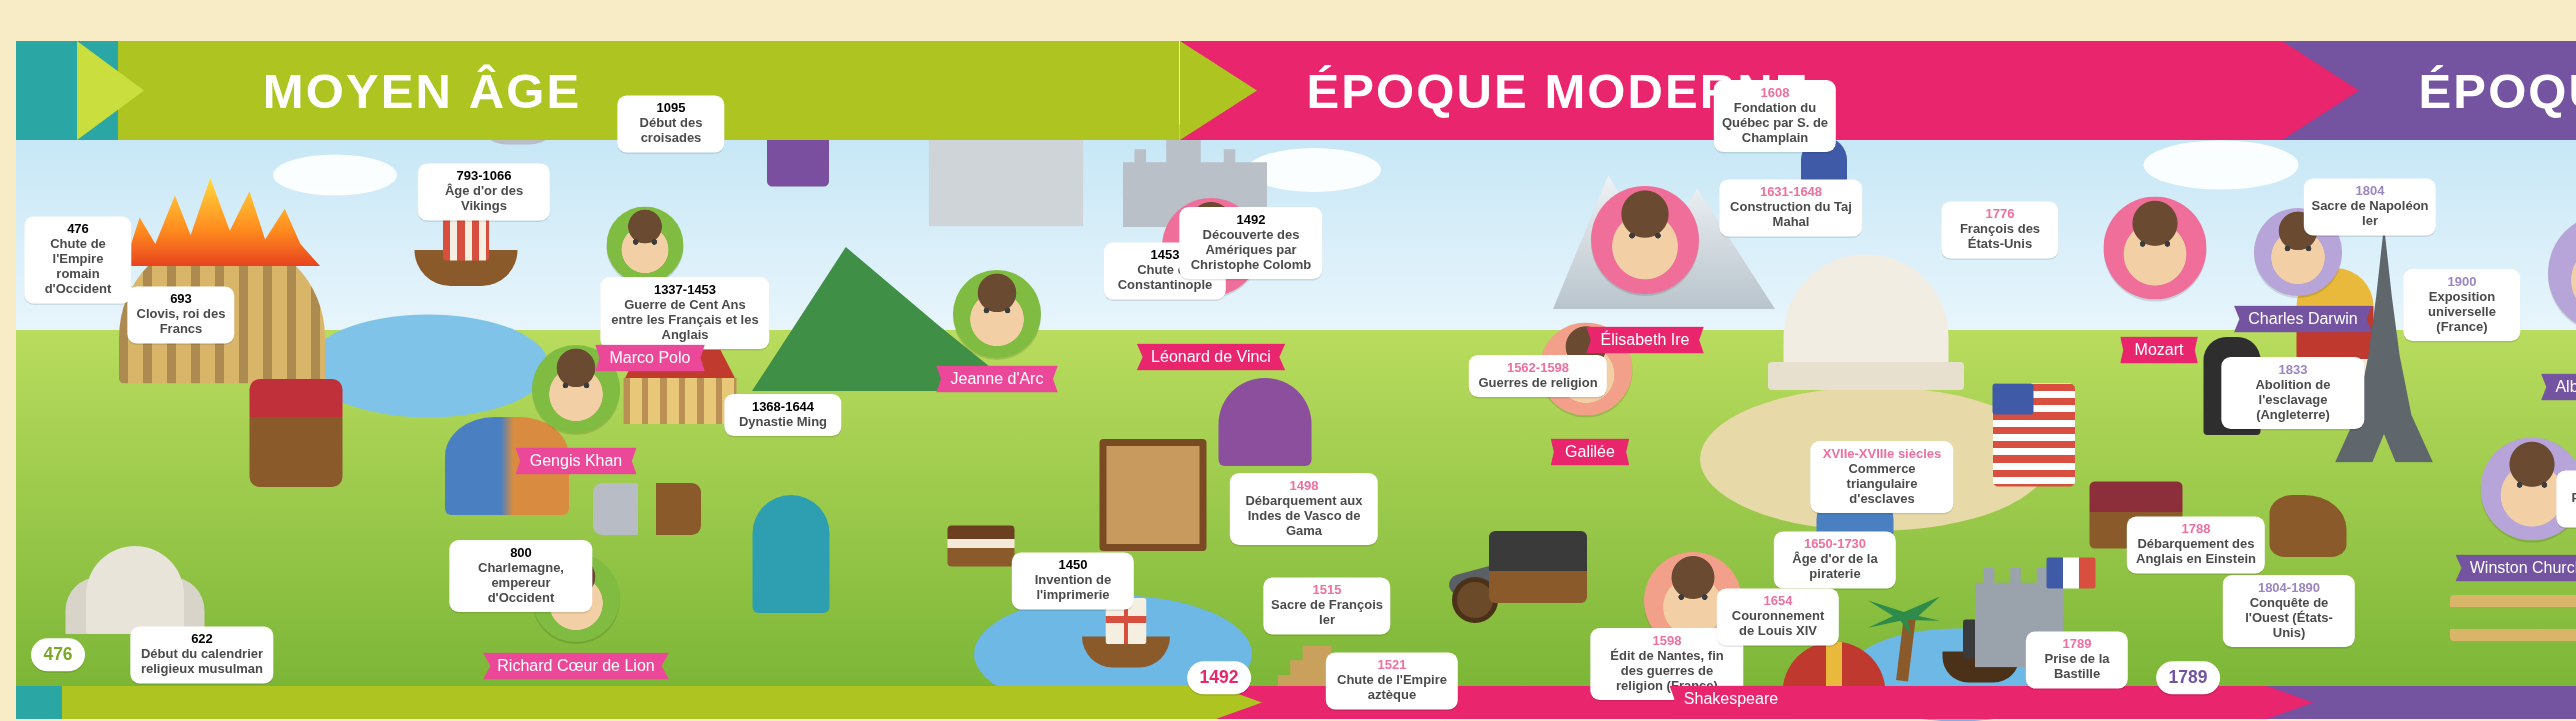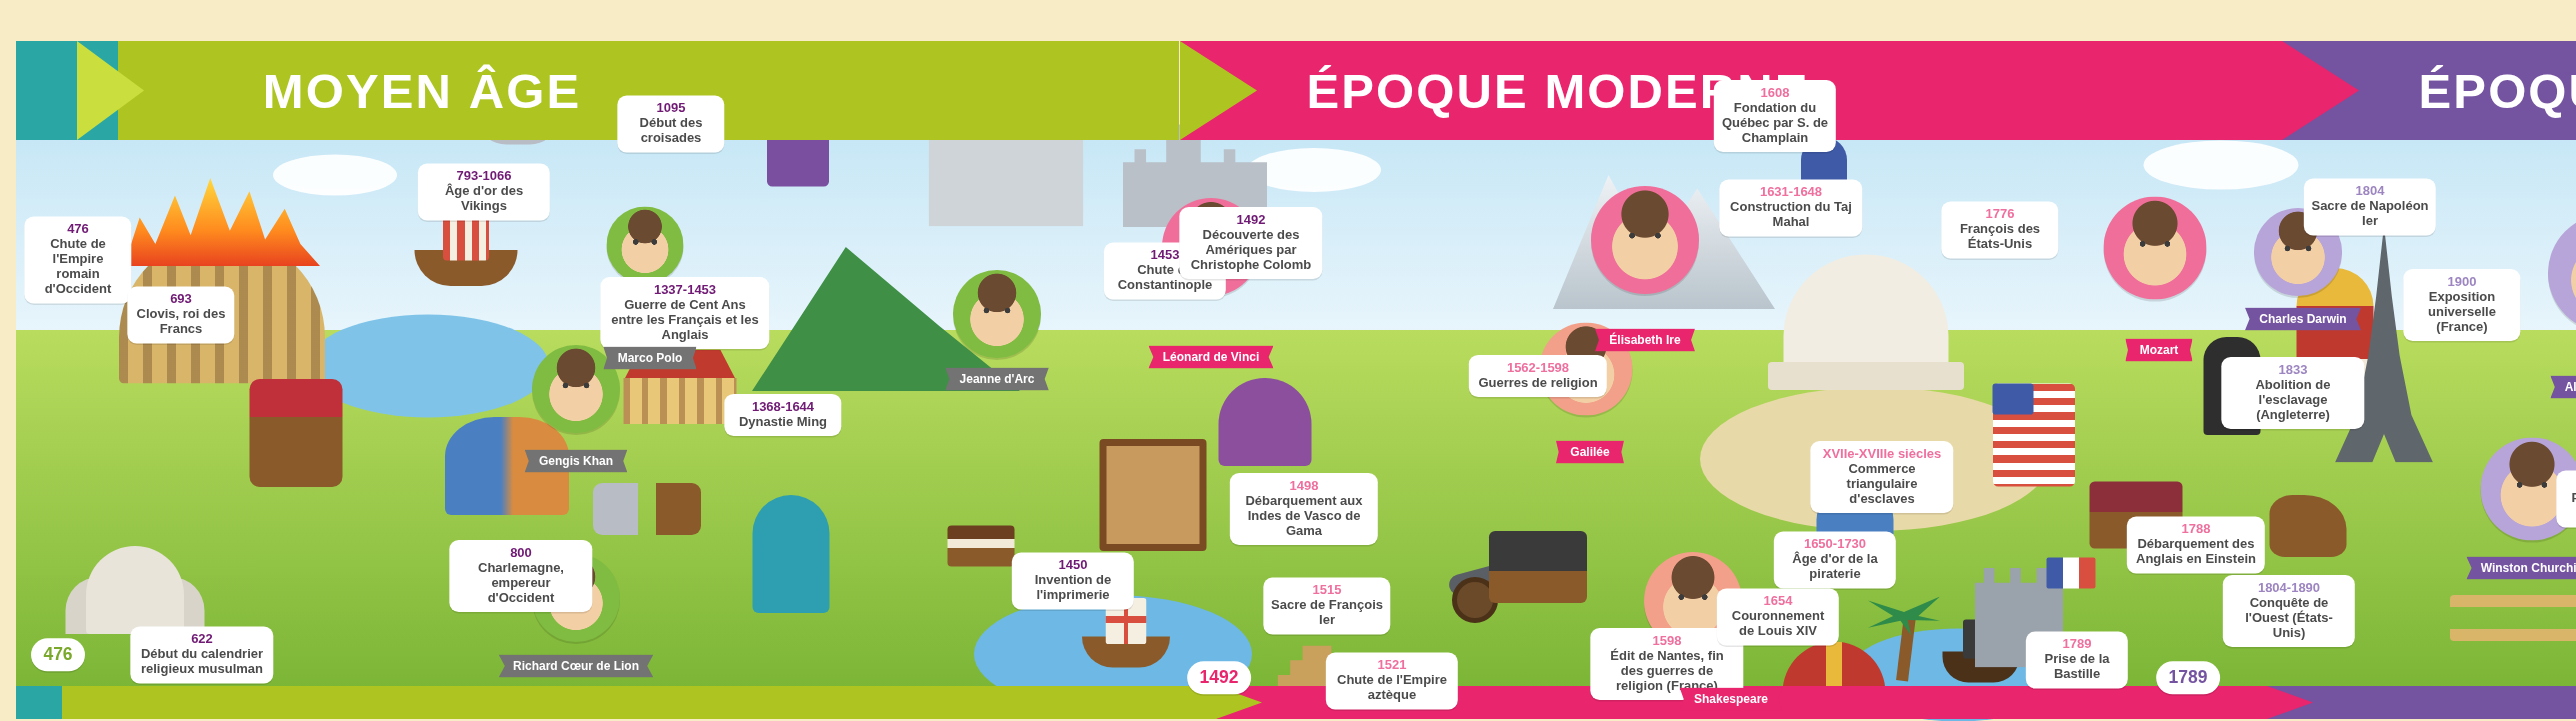--- a/index.html
+++ b/index.html
@@ -6,25 +6,25 @@
   body{width:3606px;height:721px;background:#f8ecc6;font-family:"Liberation Sans",sans-serif;position:relative;overflow:hidden}
   .sky{position:absolute;left:15.5px;top:138px;width:3575px;height:206px;background:linear-gradient(#c7e7f6,#eaf6fc);z-index:1}
   .grass{position:absolute;left:15.5px;top:330px;width:3575px;height:358px;background:linear-gradient(#b9dc5e,#7cb637);z-index:1}
   .band{position:absolute;top:41px;height:99px;z-index:30}
   .arrow{position:absolute;top:41px;height:99px;clip-path:polygon(0 0,100% 50%,0 100%);z-index:31}
   .bband{position:absolute;top:686px;height:33px;z-index:30}
   .barrow{position:absolute;top:686px;height:33px;clip-path:polygon(0 0,100% 50%,0 100%);z-index:31}
   .title{position:absolute;top:91px;transform:translate(-50%,-50%);color:#fff;font-weight:bold;font-size:49px;letter-spacing:2.1px;white-space:nowrap;z-index:32}
   .evt{position:absolute;transform:translate(-50%,-50%);background:#fff;border-radius:9.3px;padding:6.2px 7.2px;text-align:center;color:#4b4b4b;font-weight:bold;font-size:13px;line-height:1.15;box-shadow:0 1.5px 0 rgba(0,0,0,.10);z-index:33}
   .evt .d{display:block}
-  .evt.ma .d{color:#701a75}
+  .evt.ma .d{color:#000000}
   .evt.mo .d{color:#ef6f9e}
   .evt.co .d{color:#9c85c0}
-  .banner{position:absolute;transform:translate(-50%,-50%);color:#fff;font-weight:bold;font-size:12px;padding:4.6px 14.4px;white-space:nowrap;z-index:33;clip-path:polygon(0 0,100% 0,96% 50%,100% 100%,0 100%,4% 50%)}
-  .banner.ma{background:#737373}
+  .banner{position:absolute;transform:translate(-50%,-50%);color:#fff;font-weight:normal;font-size:16px;padding:4.6px 14.4px;white-space:nowrap;z-index:33;clip-path:polygon(0 0,100% 0,96% 50%,100% 100%,0 100%,4% 50%)}
+  .banner.ma{background:#ec4899}
   .banner.mo{background:#e8256d}
   .banner.co{background:#7453a0}
   .portrait{position:absolute;transform:translate(-50%,-50%);border-radius:50%;z-index:32;
     background-image:radial-gradient(circle at 38% 46%,#3c3c3c 0 2.6px,rgba(0,0,0,0) 3.1px),
       radial-gradient(circle at 62% 46%,#3c3c3c 0 2.6px,rgba(0,0,0,0) 3.1px),
       radial-gradient(circle at 50% 26%,#6b4a32 0 24%,rgba(0,0,0,0) 25%),
       radial-gradient(circle at 50% 56%,#f2cfa5 0 40%,rgba(0,0,0,0) 41%);
     box-shadow:0 2.1px 0 rgba(0,0,0,.12)}
   .pill{position:absolute;transform:translate(-50%,-50%);background:#fff;border-radius:20.6px;font-weight:bold;font-size:17.5px;padding:6.2px 12.4px;z-index:40;box-shadow:0 1.5px 0 rgba(0,0,0,.12)}
   .ill{position:absolute;transform:translate(-50%,-50%);z-index:3}

